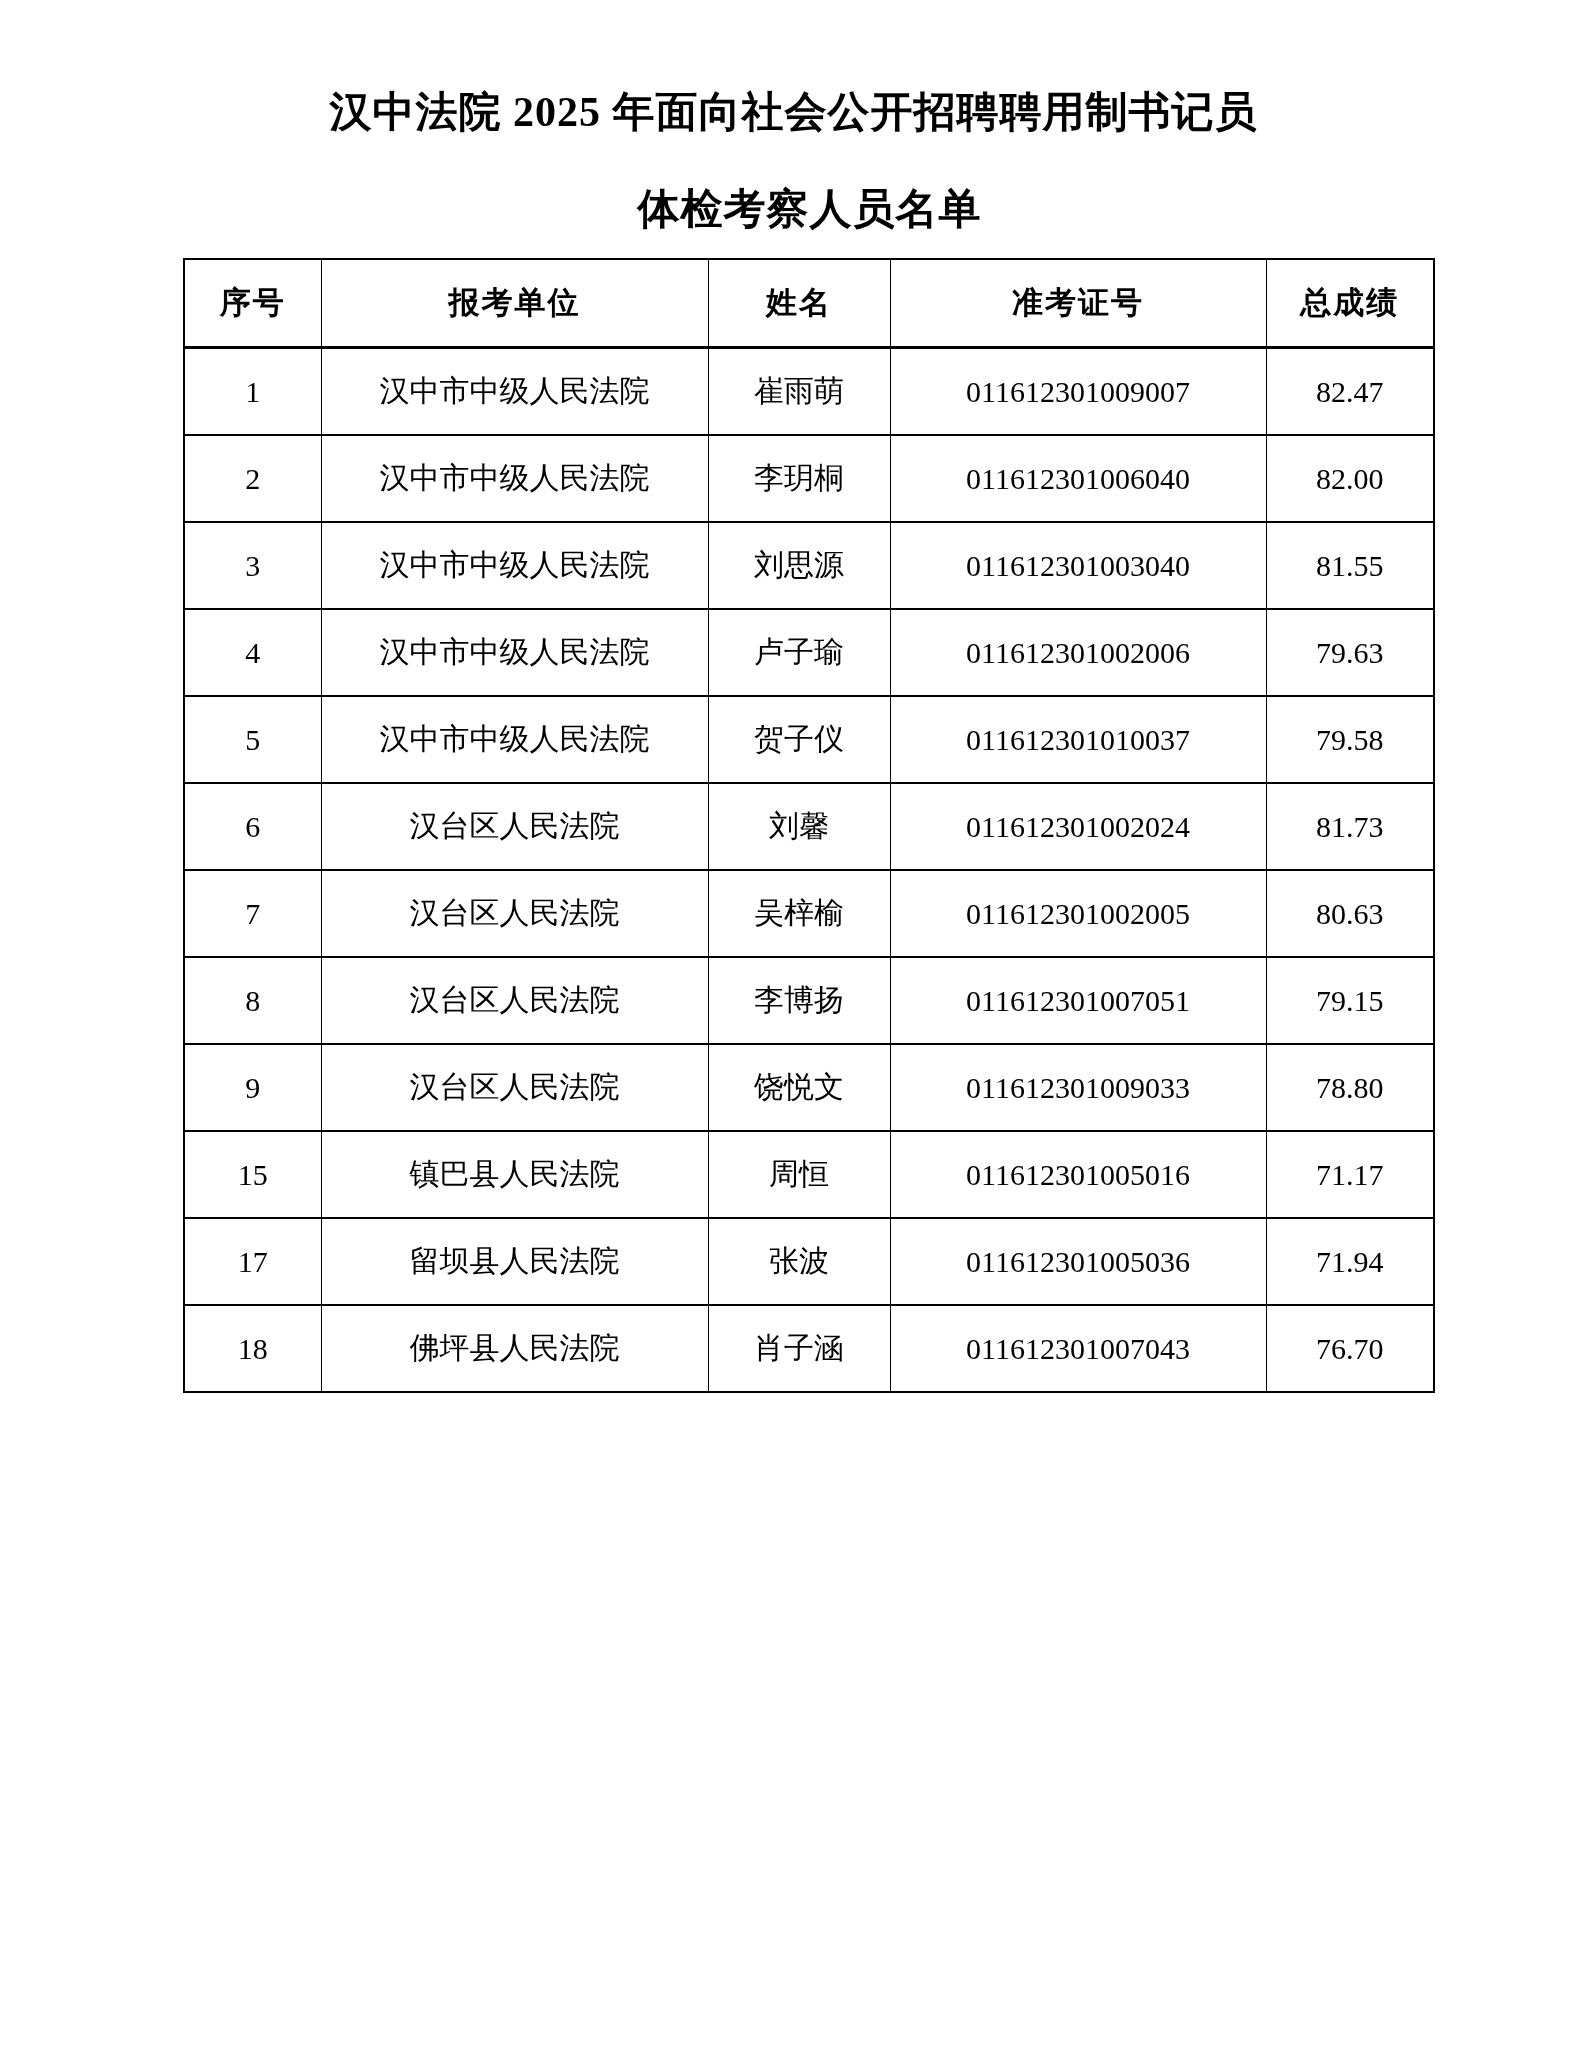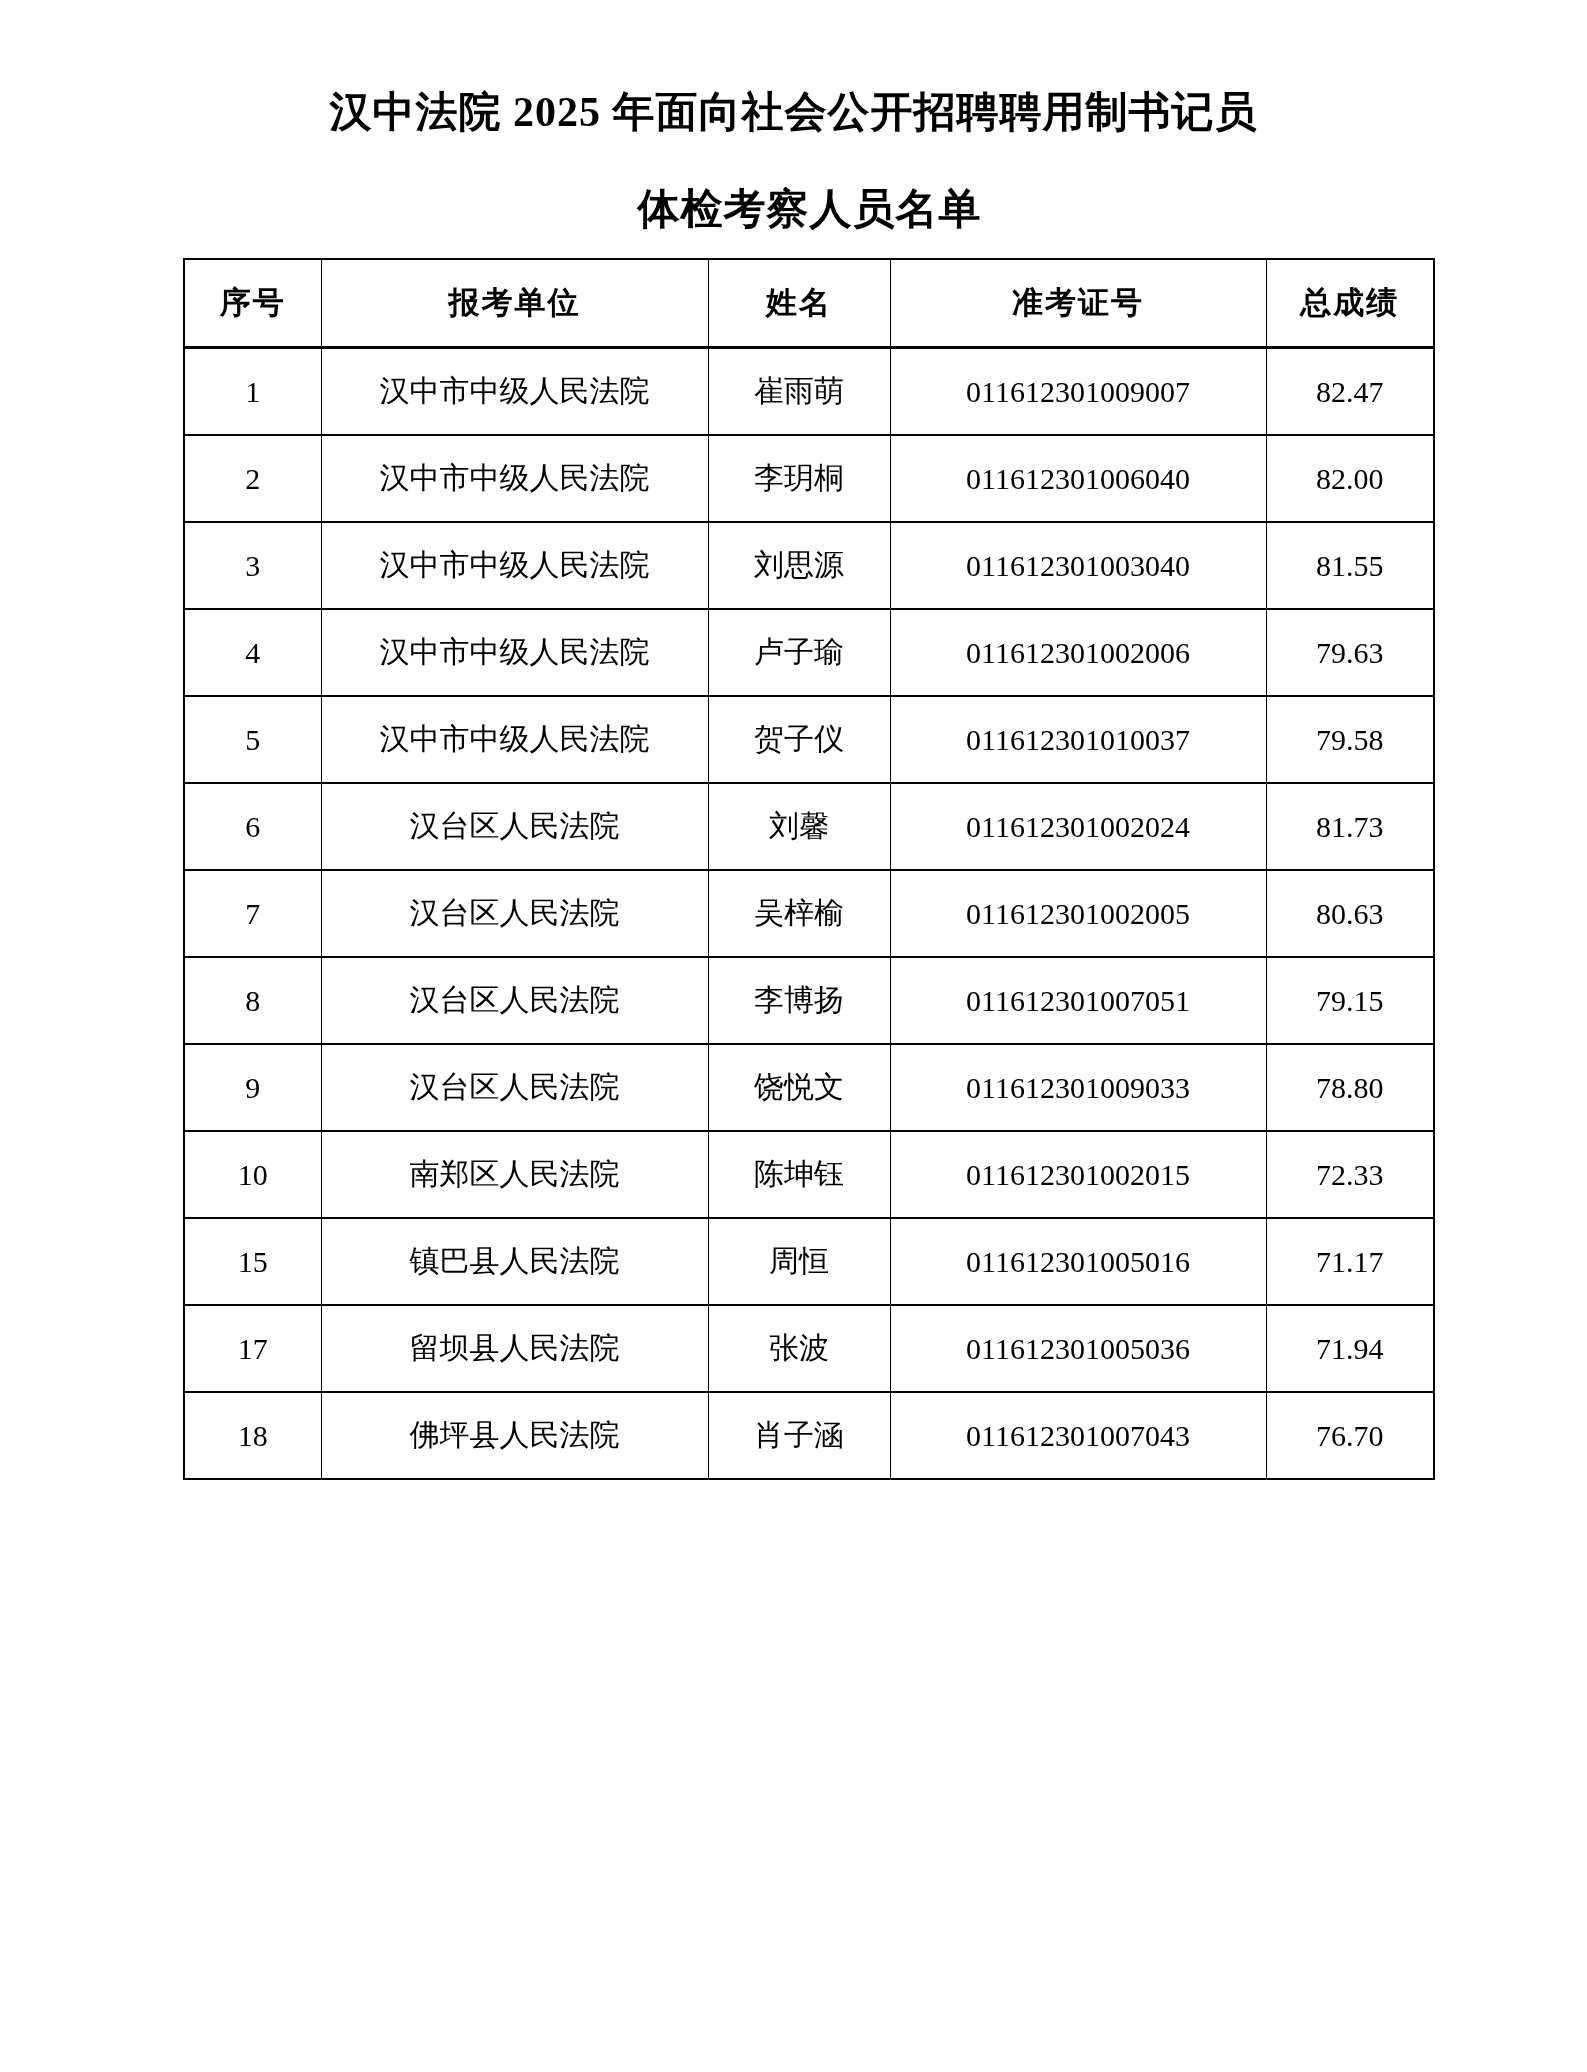--- a/index.html
+++ b/index.html
@@ -148,27 +148,20 @@
       <td class="cell-score">79.15</td>
     </tr>
         <tr>
       <td class="cell-index">9</td>
       <td class="cell-unit">汉台区人民法院</td>
       <td class="cell-name">饶悦文</td>
       <td class="cell-exam-number">011612301009033</td>
       <td class="cell-score">78.80</td>
     </tr>
         <tr>
-      <td class="cell-index">10</td>
-      <td class="cell-unit">南郑区人民法院</td>
-      <td class="cell-name">陈坤钰</td>
-      <td class="cell-exam-number">011612301002015</td>
-      <td class="cell-score">72.33</td>
-    </tr>
-        <tr>
       <td class="cell-index">15</td>
       <td class="cell-unit">镇巴县人民法院</td>
       <td class="cell-name">周恒</td>
       <td class="cell-exam-number">011612301005016</td>
       <td class="cell-score">71.17</td>
     </tr>
         <tr>
       <td class="cell-index">17</td>
       <td class="cell-unit">留坝县人民法院</td>
       <td class="cell-name">张波</td>

